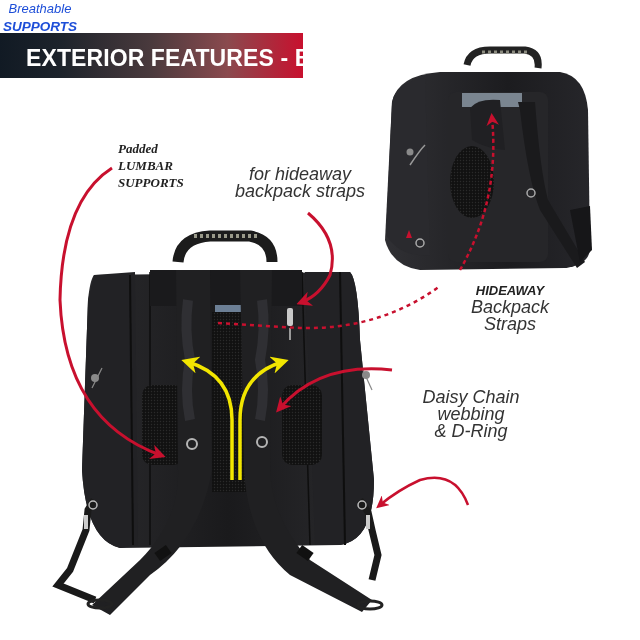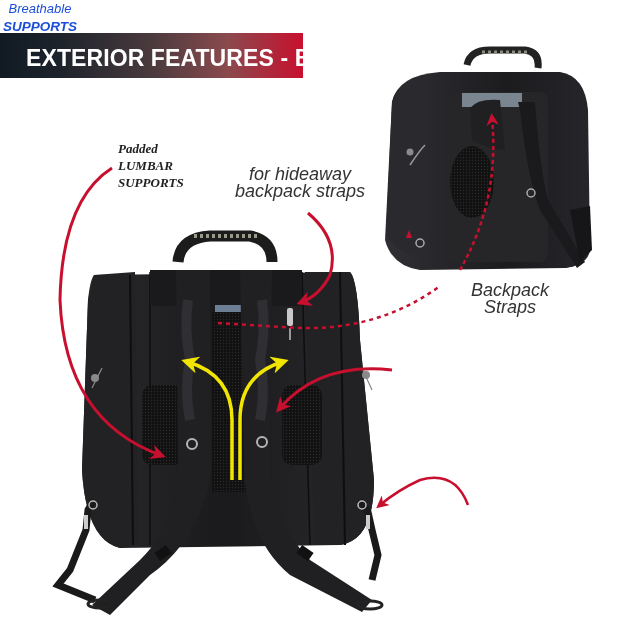--- a/index.html
+++ b/index.html
@@ -160,24 +160,27 @@
   <span class="b">LUMBAR</span>
   <span class="b">SUPPORTS</span>
 </div>
 
 <div class="callout zipper">
   <span class="n">for hideaway</span>
   <span class="n">backpack straps</span>
 </div>
 
 <div class="callout hideaway">
+  <span class="b">HIDEAWAY</span>
   <span class="n">Backpack Straps</span>
 </div>
 
 <div class="callout equip">
+  <span class="n">Daisy Chain webbing</span>
+  <span class="n">&amp; D-Ring</span>
 </div>
 
 <div class="callout clips">
 </div>
 
 <div class="airflow">
   <span class="n">Breathable</span>
   <span class="b">SUPPORTS</span>
 </div>
 

